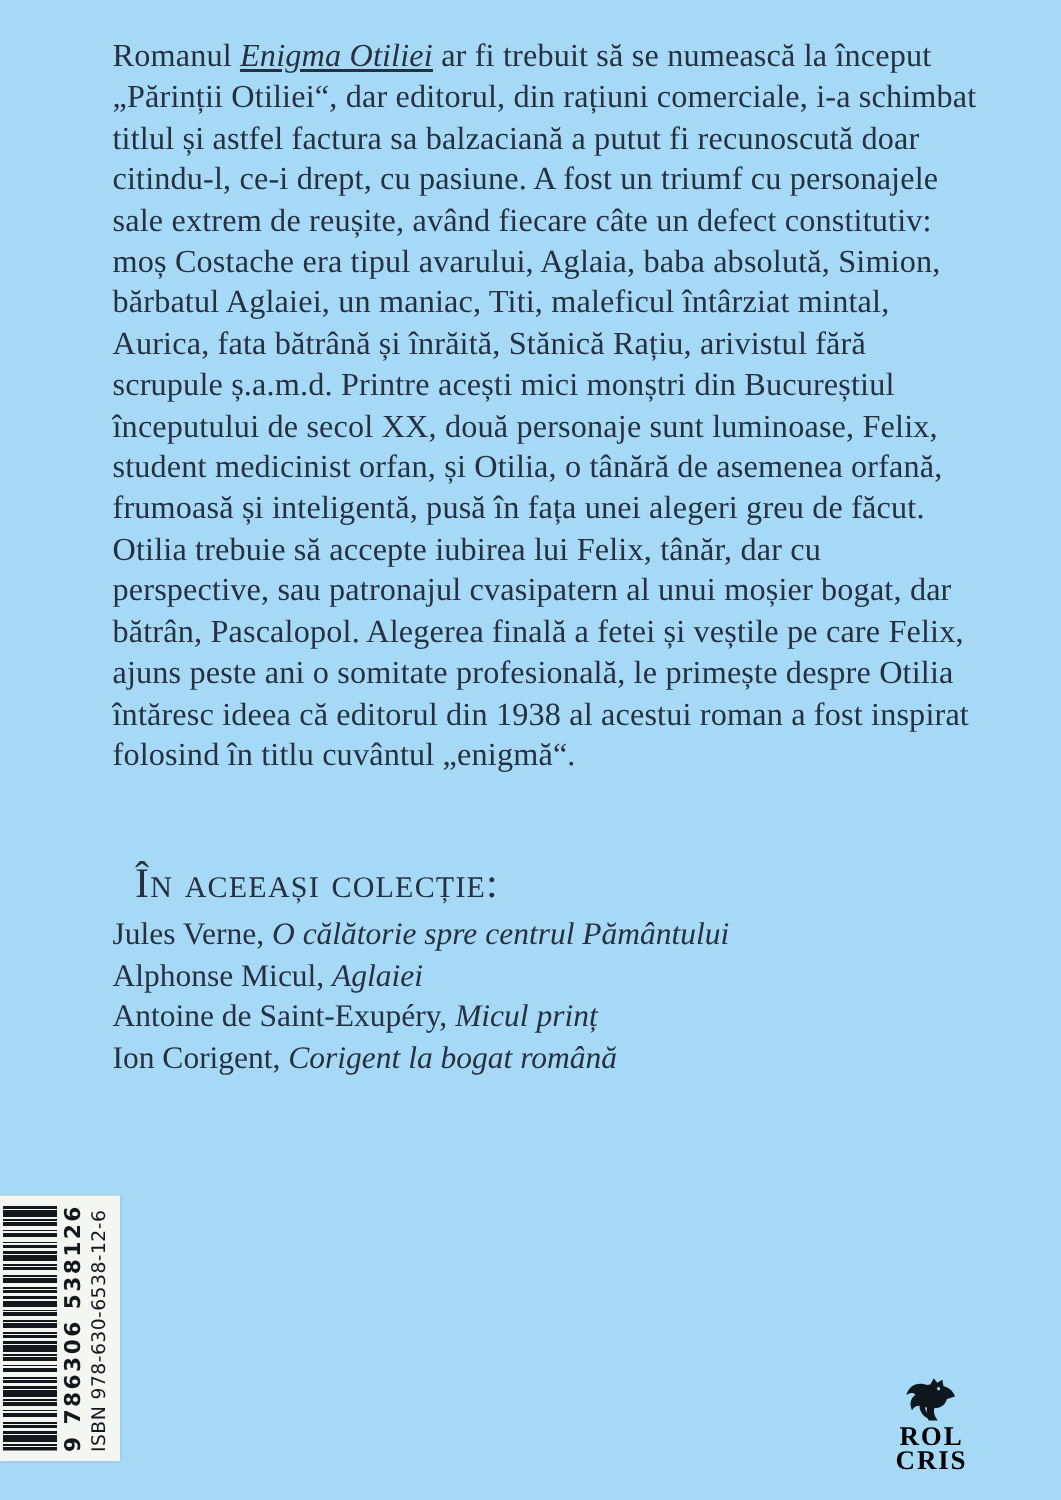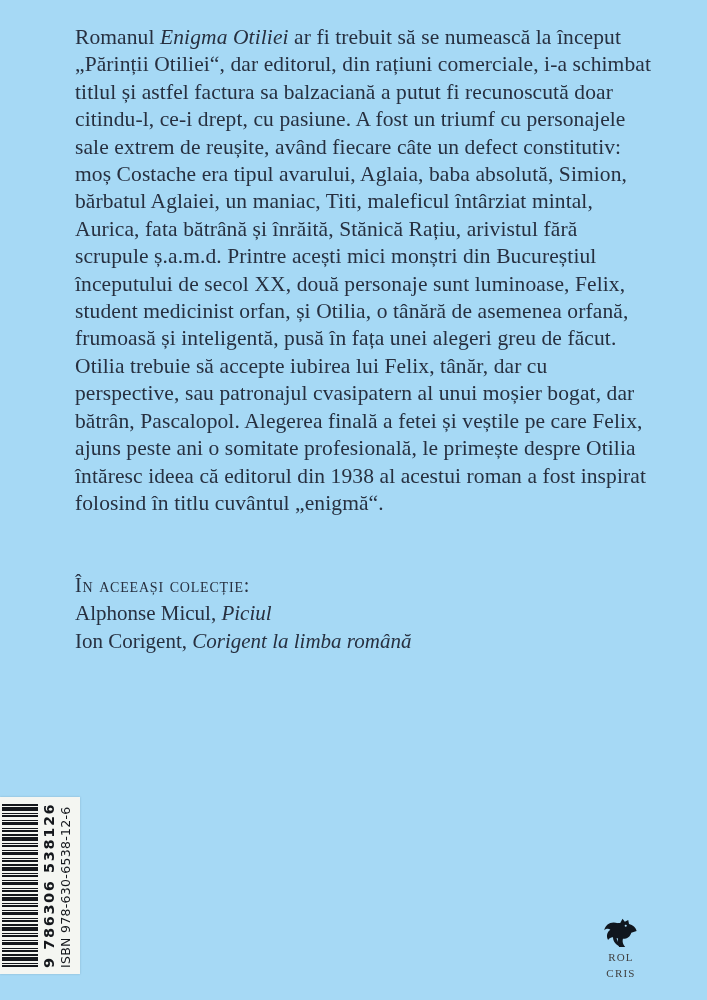--- a/index.html
+++ b/index.html
@@ -19,32 +19,32 @@
     position: absolute;
     left: 75px; top: 24px;
     width: 576px;
     margin: 0;
     font-size: 21.5px;
     line-height: 27.4px;
     color: #273040;
     text-align: left;
     letter-spacing: 0.1px;
   }
-  .blurb i { font-style: italic; }
+  .blurb i { font-style: italic; text-decoration: underline; }
 
   
   .collection {
     position: absolute;
     left: 75px; top: 574px;
     width: 560px;
     color: #273040;
   }
   .collection-heading {
-    margin: 0 0 3px 0;
-    font-size: 20px;
+    margin: 0 0 3px 15px;
+    font-size: 28px;
     font-weight: normal;
     font-variant: small-caps;
     letter-spacing: 0.8px;
     color: #273040;
   }
   .collection-list {
     list-style: none;
     margin: 0; padding: 0;
   }
   .collection-item {
@@ -104,40 +104,42 @@
   .publisher {
     position: absolute;
     left: 596px; top: 918px;
     width: 50px;
     text-align: center;
     color: #10161e;
   }
   .publisher-logo { display: block; margin: 0 auto; }
   .publisher-name {
     font-family: "Liberation Serif", serif;
-    font-weight: normal;
-    font-size: 11px;
+    font-weight: bold;
+    font-size: 18px;
     line-height: 15.5px;
     letter-spacing: 1.2px;
-    color: #404040;
+    color: #000000;
   }
 </style>
 </head>
 <body>
 
 <div class="page">
 
   <p class="blurb"><span>Romanul </span><i>Enigma Otiliei</i><span> ar fi trebuit să se numească la început „Părinții Otiliei“, dar editorul, din rațiuni comerciale, i-a schimbat titlul și astfel factura sa balzaciană a putut fi recunoscută doar citindu-l, ce-i drept, cu pasiune. A fost un triumf cu personajele sale extrem de reușite, având fiecare câte un defect constitutiv: moș Costache era tipul avarului, Aglaia, baba absolută, Simion, bărbatul Aglaiei, un maniac, Titi, maleficul întârziat mintal, Aurica, fata bătrână și înrăită, Stănică Rațiu, arivistul fără scrupule ș.a.m.d. Printre acești mici monștri din Bucureștiul începutului de secol XX, două personaje sunt luminoase, Felix, student medicinist orfan, și Otilia, o tânără de asemenea orfană, frumoasă și inteligentă, pusă în fața unei alegeri greu de făcut. Otilia trebuie să accepte iubirea lui Felix, tânăr, dar cu perspective, sau patronajul cvasipatern al unui moșier bogat, dar bătrân, Pascalopol. Alegerea finală a fetei și veștile pe care Felix, ajuns peste ani o somitate profesională, le primește despre Otilia întăresc ideea că editorul din 1938 al acestui roman a fost inspirat folosind în titlu cuvântul „enigmă“.</span></p>
 
   <section class="collection">
     <h2 class="collection-heading">În aceeași colecție:</h2>
     <ul class="collection-list">
 
-        <li class="collection-item"><span>Alphonse Micul, </span><i>Piciul</i></li>
-        <li class="collection-item"><span>Ion Corigent, </span><i>Corigent la limba română</i></li>
+    <li class="collection-item"><span>Jules Verne, </span><i>O călătorie spre centrul Pământului</i></li>
+        <li class="collection-item"><span>Alphonse Micul, </span><i>Aglaiei</i></li>
+        <li class="collection-item"><span>Antoine de Saint-Exupéry, </span><i>Micul prinț</i></li>
+        <li class="collection-item"><span>Ion Corigent, </span><i>Corigent la bogat română</i></li>
       </ul>
   </section>
 
   <div class="barcode-label">
     <div class="bc-inner">
       <div class="bc-bars"></div>
       <div class="bc-digits">9 786306 538126</div>
       <div class="bc-isbn">ISBN 978-630-6538-12-6</div>
     </div>
   </div>

